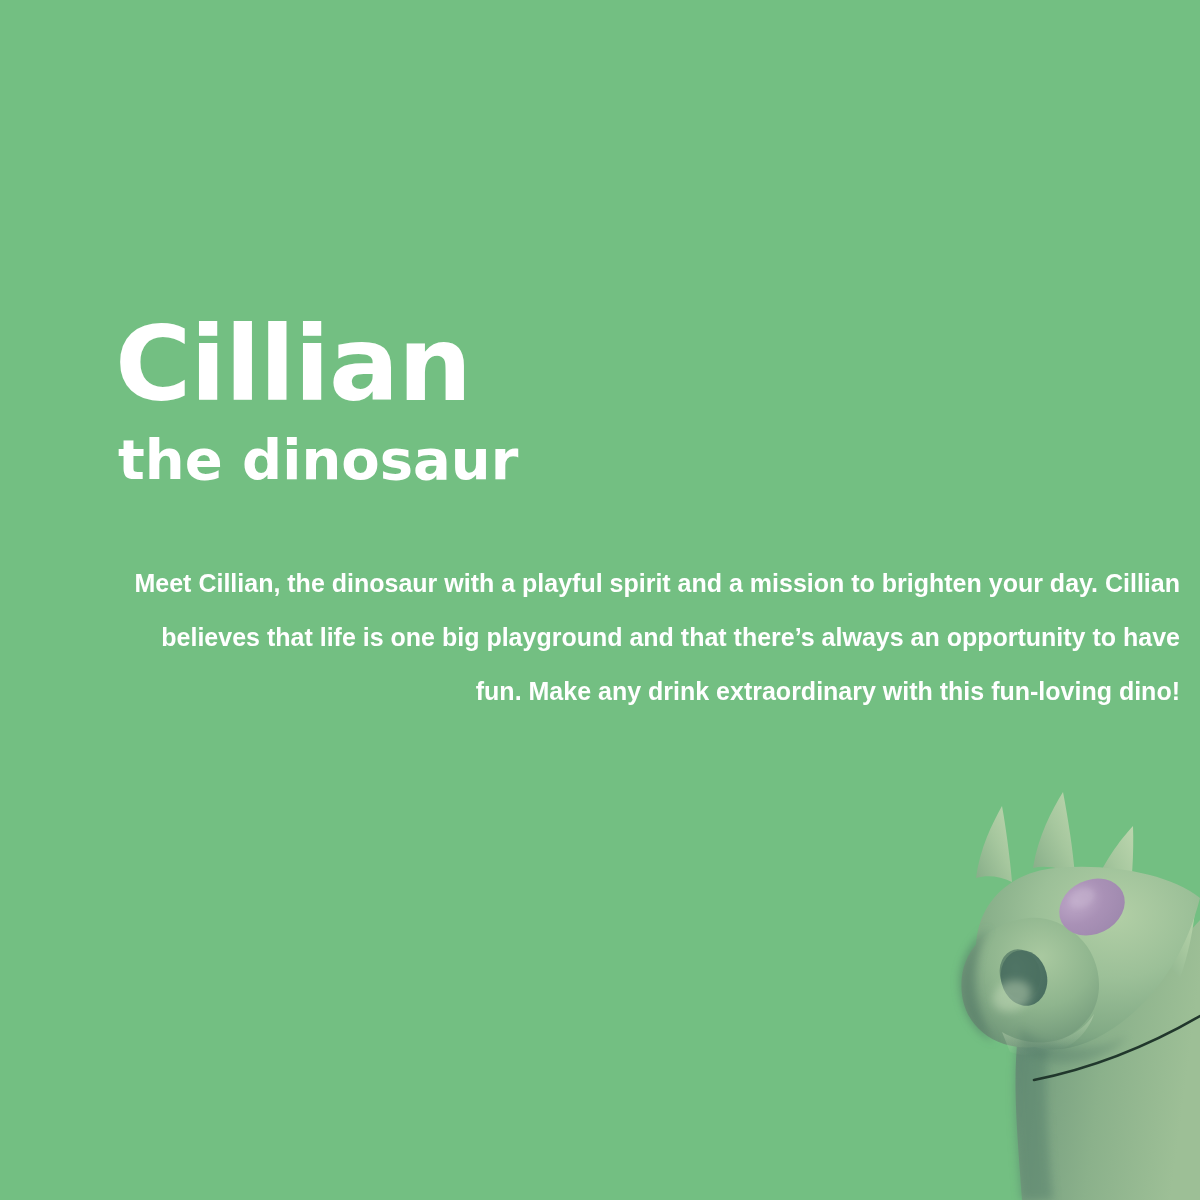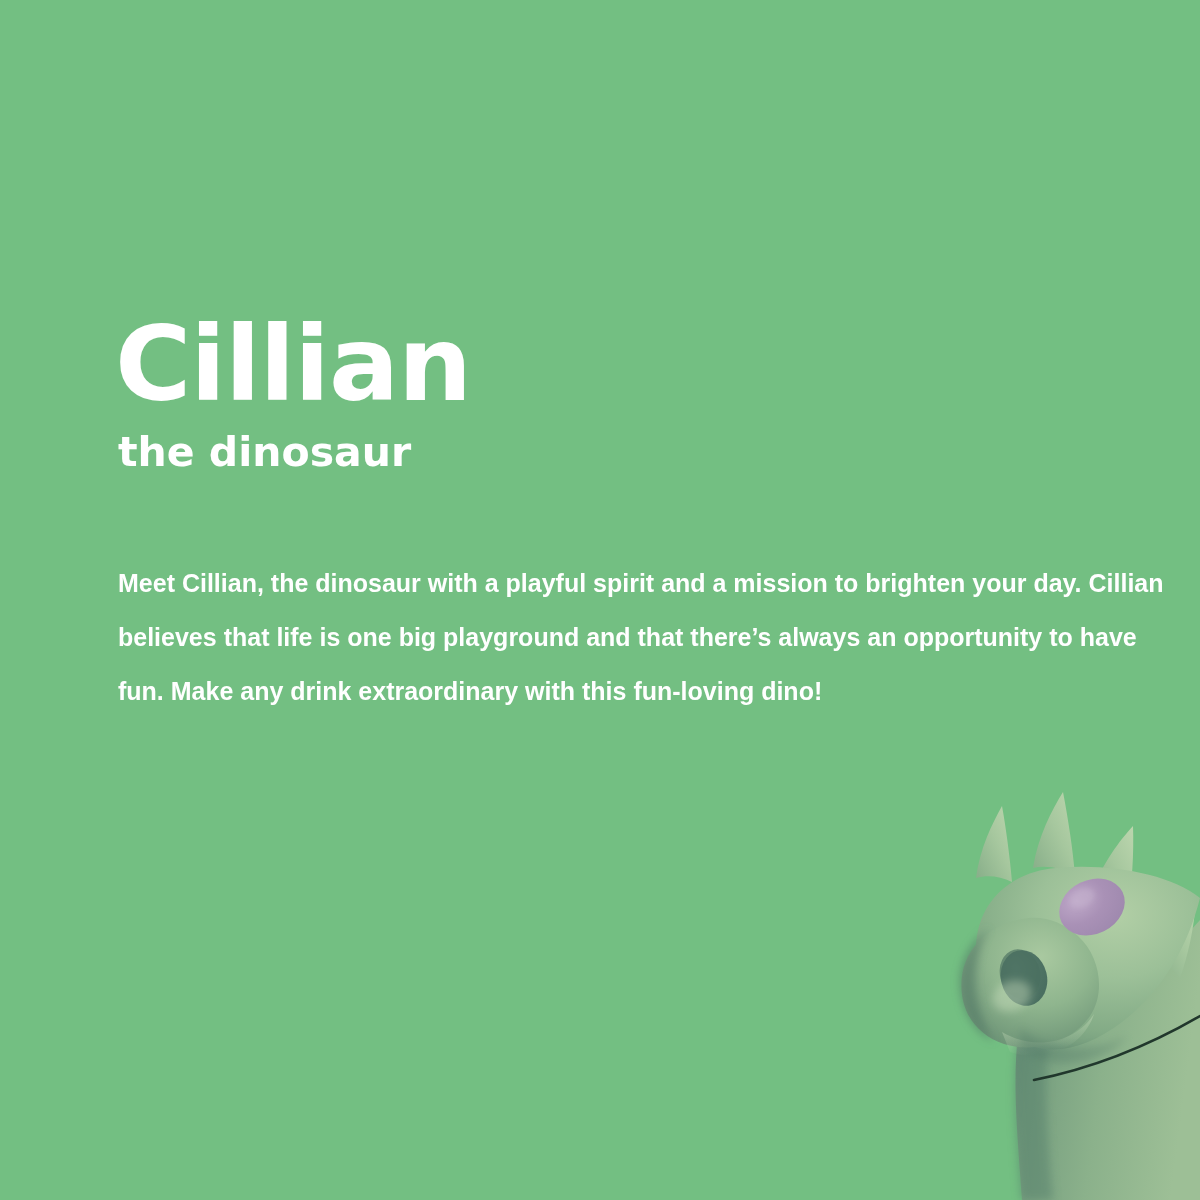--- a/index.html
+++ b/index.html
@@ -58,21 +58,21 @@
     font-family: "DejaVu Sans", sans-serif;
     -webkit-font-smoothing: antialiased;
   }
 
   #character-role {
     position: absolute;
     left: 3px;
     top: 432px;
     margin: 0;
     color: #ffffff;
-    font-size: 41px;
+    font-size: 56px;
     line-height: 1;
     font-weight: 700;
     letter-spacing: 0px;
     font-family: "DejaVu Sans", sans-serif;
   }
 
   #character-description {
     position: absolute;
     left: 3px;
     top: 556px;
@@ -81,21 +81,21 @@
     color: #ffffff;
     font-size: 25px;
     line-height: 54px;
     font-weight: 700;
     font-family: "Liberation Sans", sans-serif;
   }
 </style>
 </head>
 <body>
 
-<div id="product-card" style="background: rgb(115, 191, 130);">
+<div id="product-card" style="background: rgb(115, 191, 130); text-align: right;">
 
   <div id="dino-illustration">
     <svg viewBox="0 0 330 430" xmlns="http://www.w3.org/2000/svg" aria-hidden="true">
       <defs>
 
         <linearGradient id="gBody" x1="0.05" y1="0.95" x2="0.85" y2="0.12">
           <stop offset="0%" stop-color="#5d8470"></stop>
           <stop offset="22%" stop-color="#7ba183"></stop>
           <stop offset="52%" stop-color="#8eb48d"></stop>
           <stop offset="80%" stop-color="#a2c39a"></stop>

